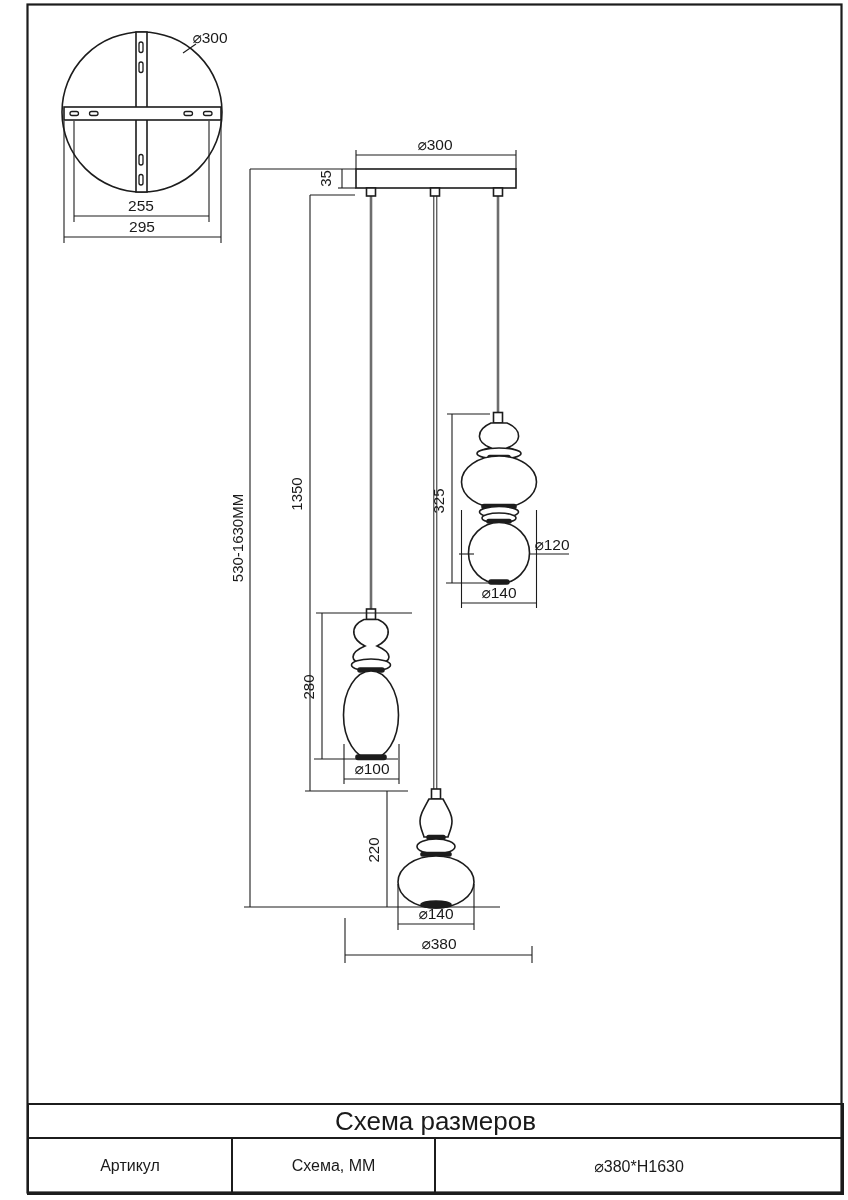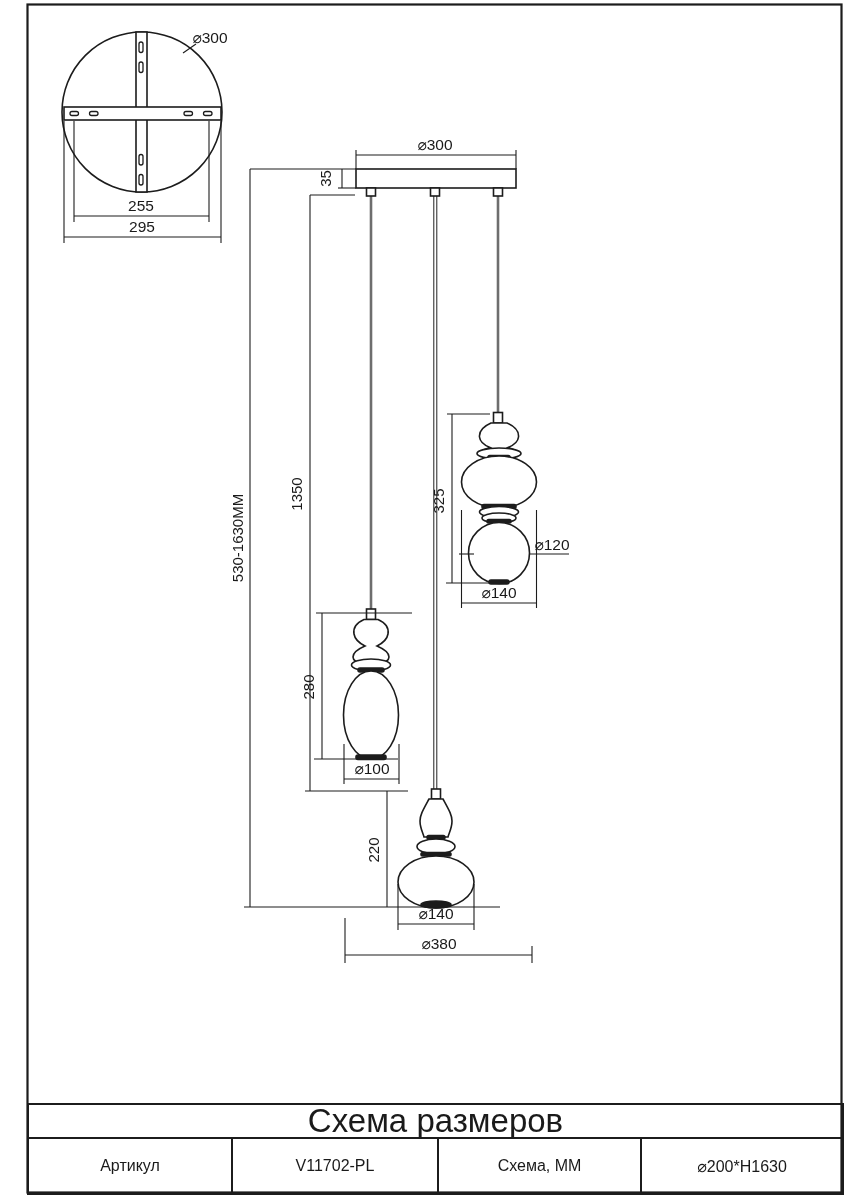--- a/index.html
+++ b/index.html
@@ -5,21 +5,21 @@
   html,body{margin:0;padding:0;background:#ffffff;}
   .page{position:relative;width:848px;height:1200px;background:#ffffff;overflow:hidden;
         font-family:"Liberation Sans","DejaVu Sans",sans-serif;color:#1a1a1a;margin-left:12px;}
   .page svg{position:absolute;left:0;top:0;}
   svg text{font-family:"Liberation Sans","DejaVu Sans",sans-serif;fill:#1a1a1a;}
   .dim{font-size:15.5px;}
   .dim-sm{font-size:15px;}
   
   .spec-table{position:absolute;left:15px;top:1103px;width:813px;border:2px solid #1c1c1c;}
   .spec-title{height:32px;display:flex;align-items:center;justify-content:center;
-              font-size:33px;border-bottom:2px solid #1c1c1c;}
+              font-size:26px;border-bottom:2px solid #1c1c1c;}
   .spec-row{display:flex;height:54px;}
   .spec-cell{display:flex;align-items:center;justify-content:center;font-size:16px;
              border-right:2px solid #1c1c1c;box-sizing:border-box;}
   .spec-cell:last-child{border-right:none;}
   .c1{width:204px;} .c2{width:206px;} .c3{width:203px;} .c4{flex:1;}
 </style>
 </head>
 <body>
 
 <div class="page">
@@ -172,19 +172,18 @@
   <text class="dim" x="487" y="598" text-anchor="middle">⌀140</text>
   <text class="dim-sm" x="367" y="850" text-anchor="middle" transform="rotate(-90 367 850)">220</text>
   <text class="dim" x="424" y="919" text-anchor="middle">⌀140</text>
   <text class="dim" x="427" y="949" text-anchor="middle">⌀380</text>
 </svg>
 
 <div class="spec-table">
   <div class="spec-title">Схема размеров</div>
   <div class="spec-row">
     <div class="spec-cell c1">Артикул</div>
-    <div class="spec-cell c2">V11702-PL</div>
     <div class="spec-cell c3">Схема, ММ</div>
-    <div class="spec-cell c4">⌀200*H1630</div>
+    <div class="spec-cell c4">⌀380*H1630</div>
   </div>
 </div>
 
 </div>
 
 </body></html>

